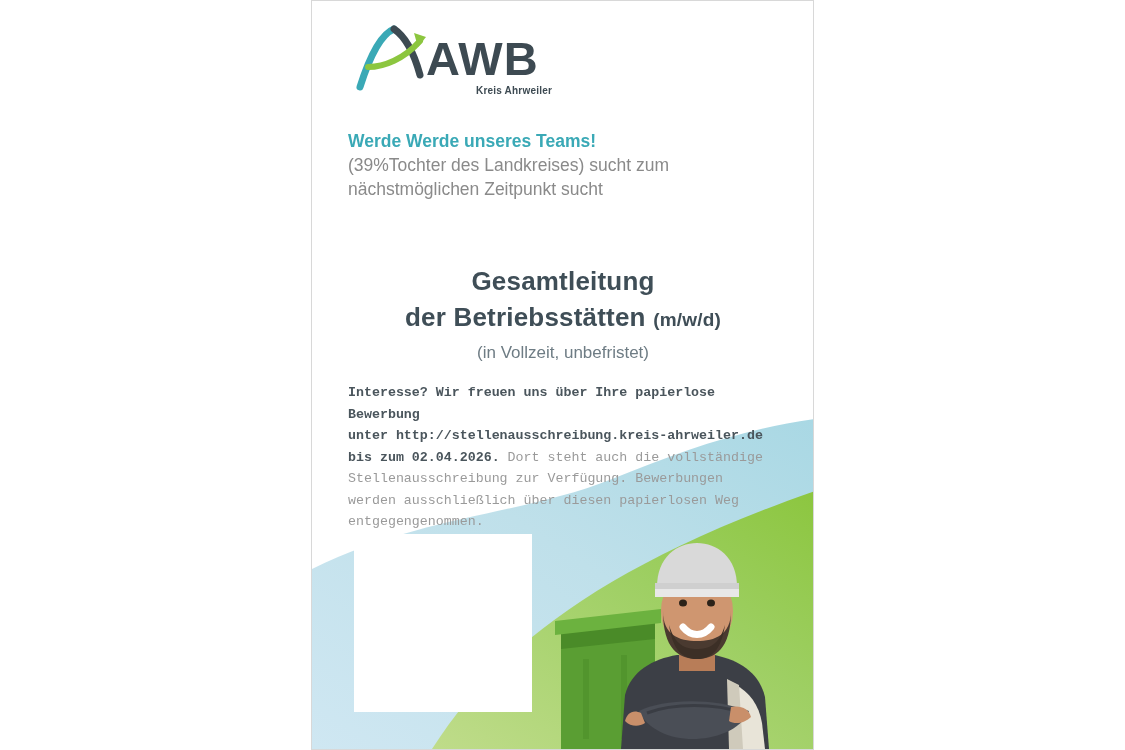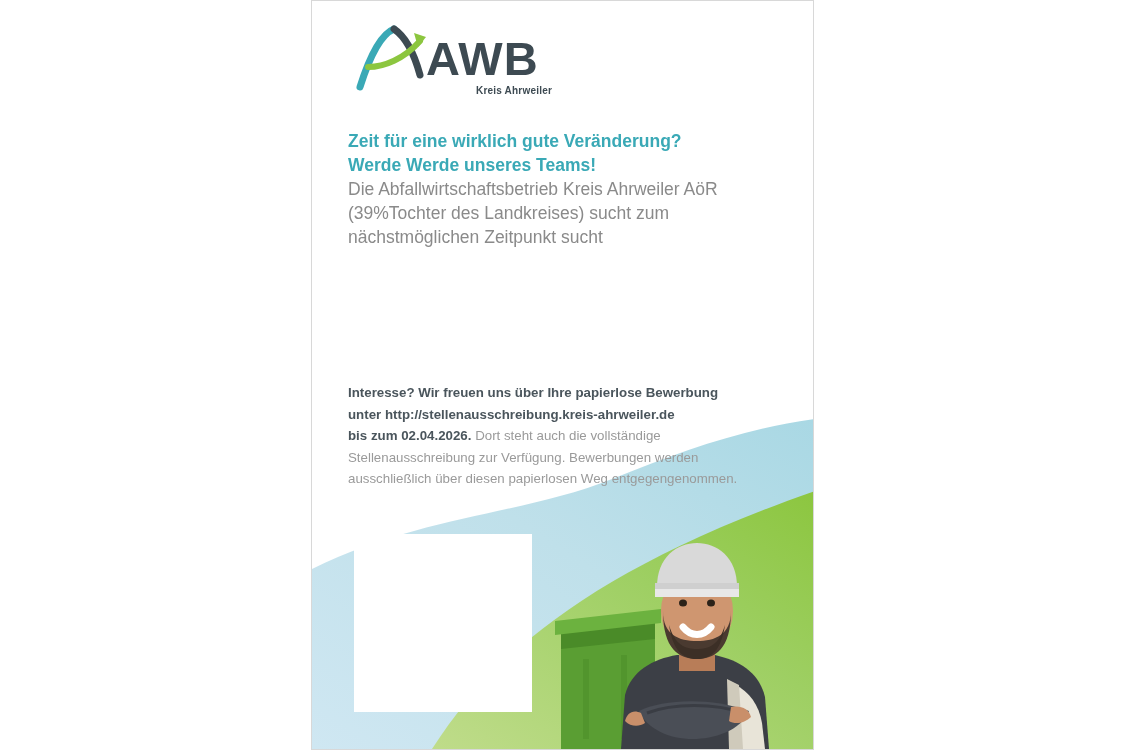--- a/index.html
+++ b/index.html
@@ -116,20 +116,21 @@
   }
 
   .apply {
     position: absolute;
     left: 36px;
     top: 381px;
     width: 420px;
     font-size: 13.3px;
     line-height: 21.5px;
     color: #9a9a9a;
+    font-family: Liberation Mono, monospace;
   }
   .apply .strong {
     font-weight: bold;
     color: #4a555c;
   }
 
   
   #qr {
     position: absolute;
     left: 42px;
@@ -203,27 +204,33 @@
         <path d="M6,64 C18,26 30,10 40,6" stroke="#3aa9b6" stroke-width="7" fill="none" stroke-linecap="round"></path>
         <path d="M40,6 C52,14 60,30 66,52" stroke="#3d4a52" stroke-width="7" fill="none" stroke-linecap="round"></path>
         <path d="M14,44 C30,44 50,36 66,18" stroke="#8cc63f" stroke-width="6" fill="none" stroke-linecap="round"></path>
         <path d="M60,10 L72,14 L64,24 Z" fill="#8cc63f"></path>
       </svg>
       <div class="logo-text">AWB</div>
       <div class="logo-sub">Kreis Ahrweiler</div>
     </div>
 
     <div class="headline">
-      <div class="teal">Zeit für eine wirklich gute Veränderung?</div>
       <div class="teal">Werde Werde unseres Teams!</div>
-      <div class="body">Die Abfallwirtschaftsbetrieb Kreis Ahrweiler AöR</div>
       <div class="body">(39%Tochter des Landkreises) sucht zum</div>
       <div class="body">nächstmöglichen Zeitpunkt sucht</div>
     </div>
 
+    <div class="jobtitle">
+      <div class="line1">Gesamtleitung</div>
+      <div class="line2">
+        <span>der Betriebsstätten</span>
+        <span class="mwd">(m/w/d)</span>
+      </div>
+      <span class="sub">(in Vollzeit, unbefristet)</span>
+    </div>
 
     <div class="apply">
       <span class="strong">Interesse? Wir freuen uns über Ihre papierlose Bewerbung</span><br>
       <span class="strong">unter http://stellenausschreibung.kreis-ahrweiler.de</span><br>
       <span class="strong">bis zum 02.04.2026.</span><span> Dort steht auch die vollständige Stellenausschreibung zur Verfügung. Bewerbungen werden ausschließlich über diesen papierlosen Weg entgegengenommen.</span>
     </div>
 
     <div id="qr">
       <div class="qrgrid" id="qrgrid" style="grid-template-columns: repeat(29, 1fr); grid-template-rows: repeat(29, 1fr);">
           <i class="on"></i>

